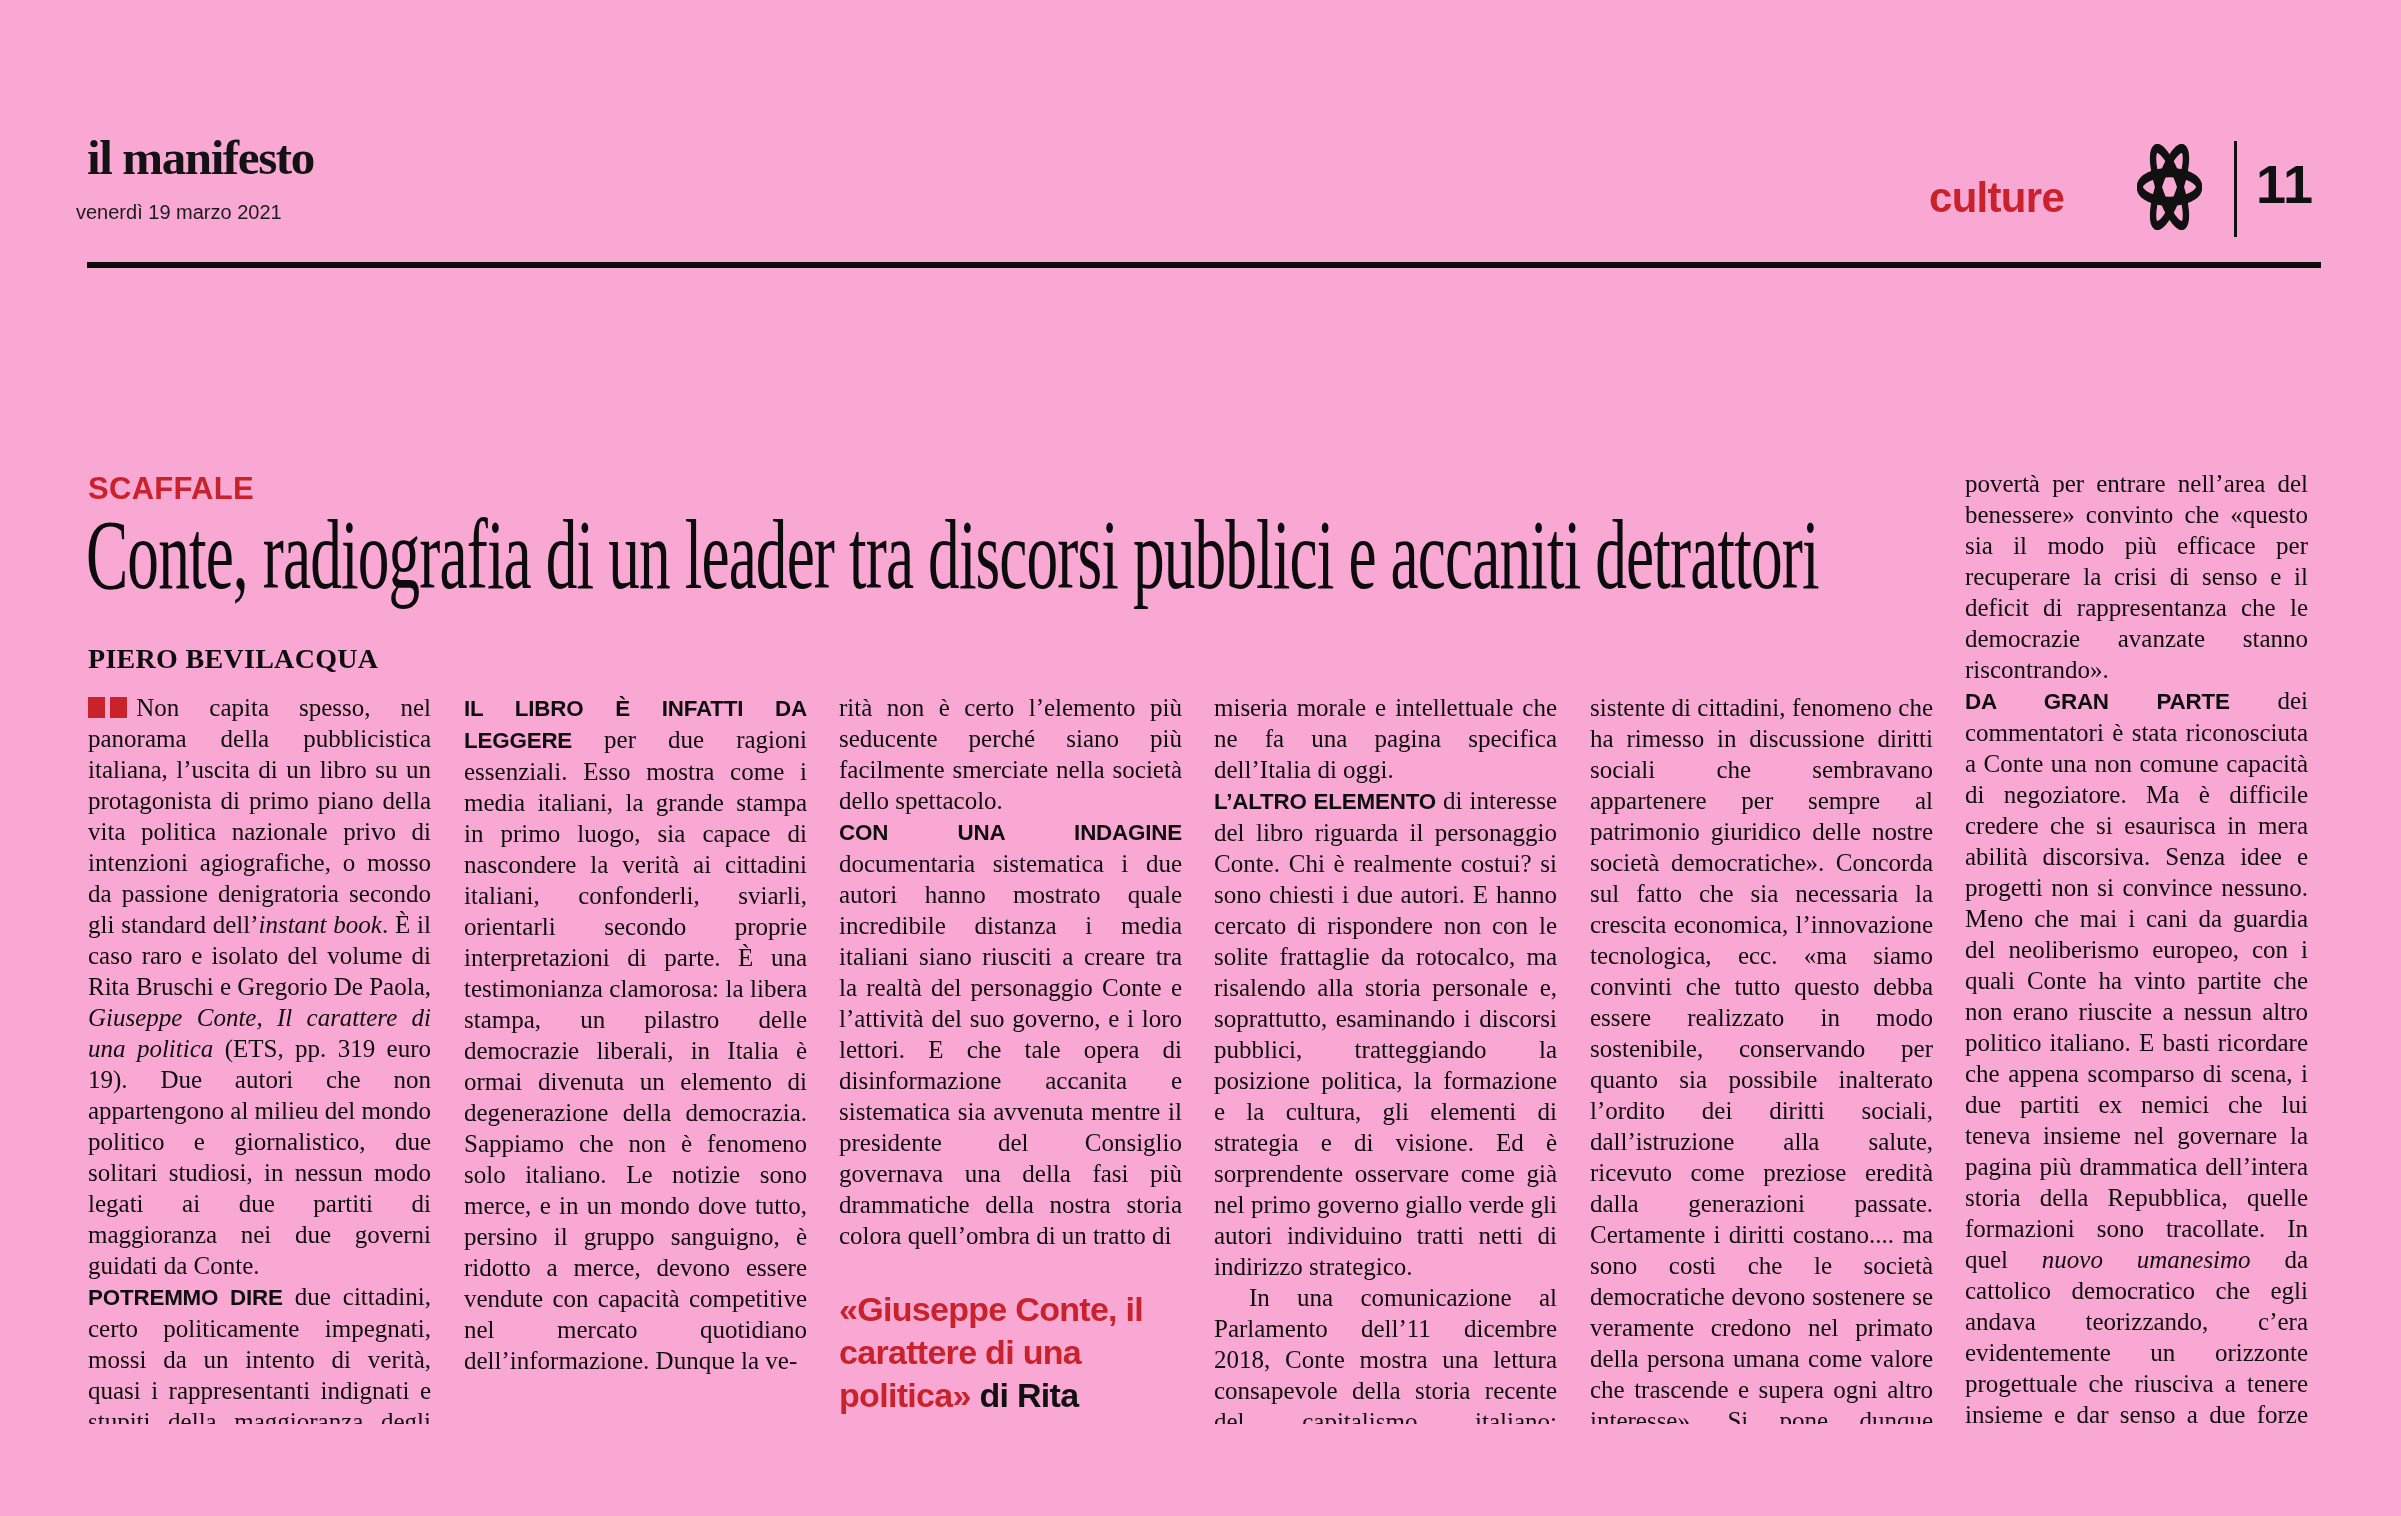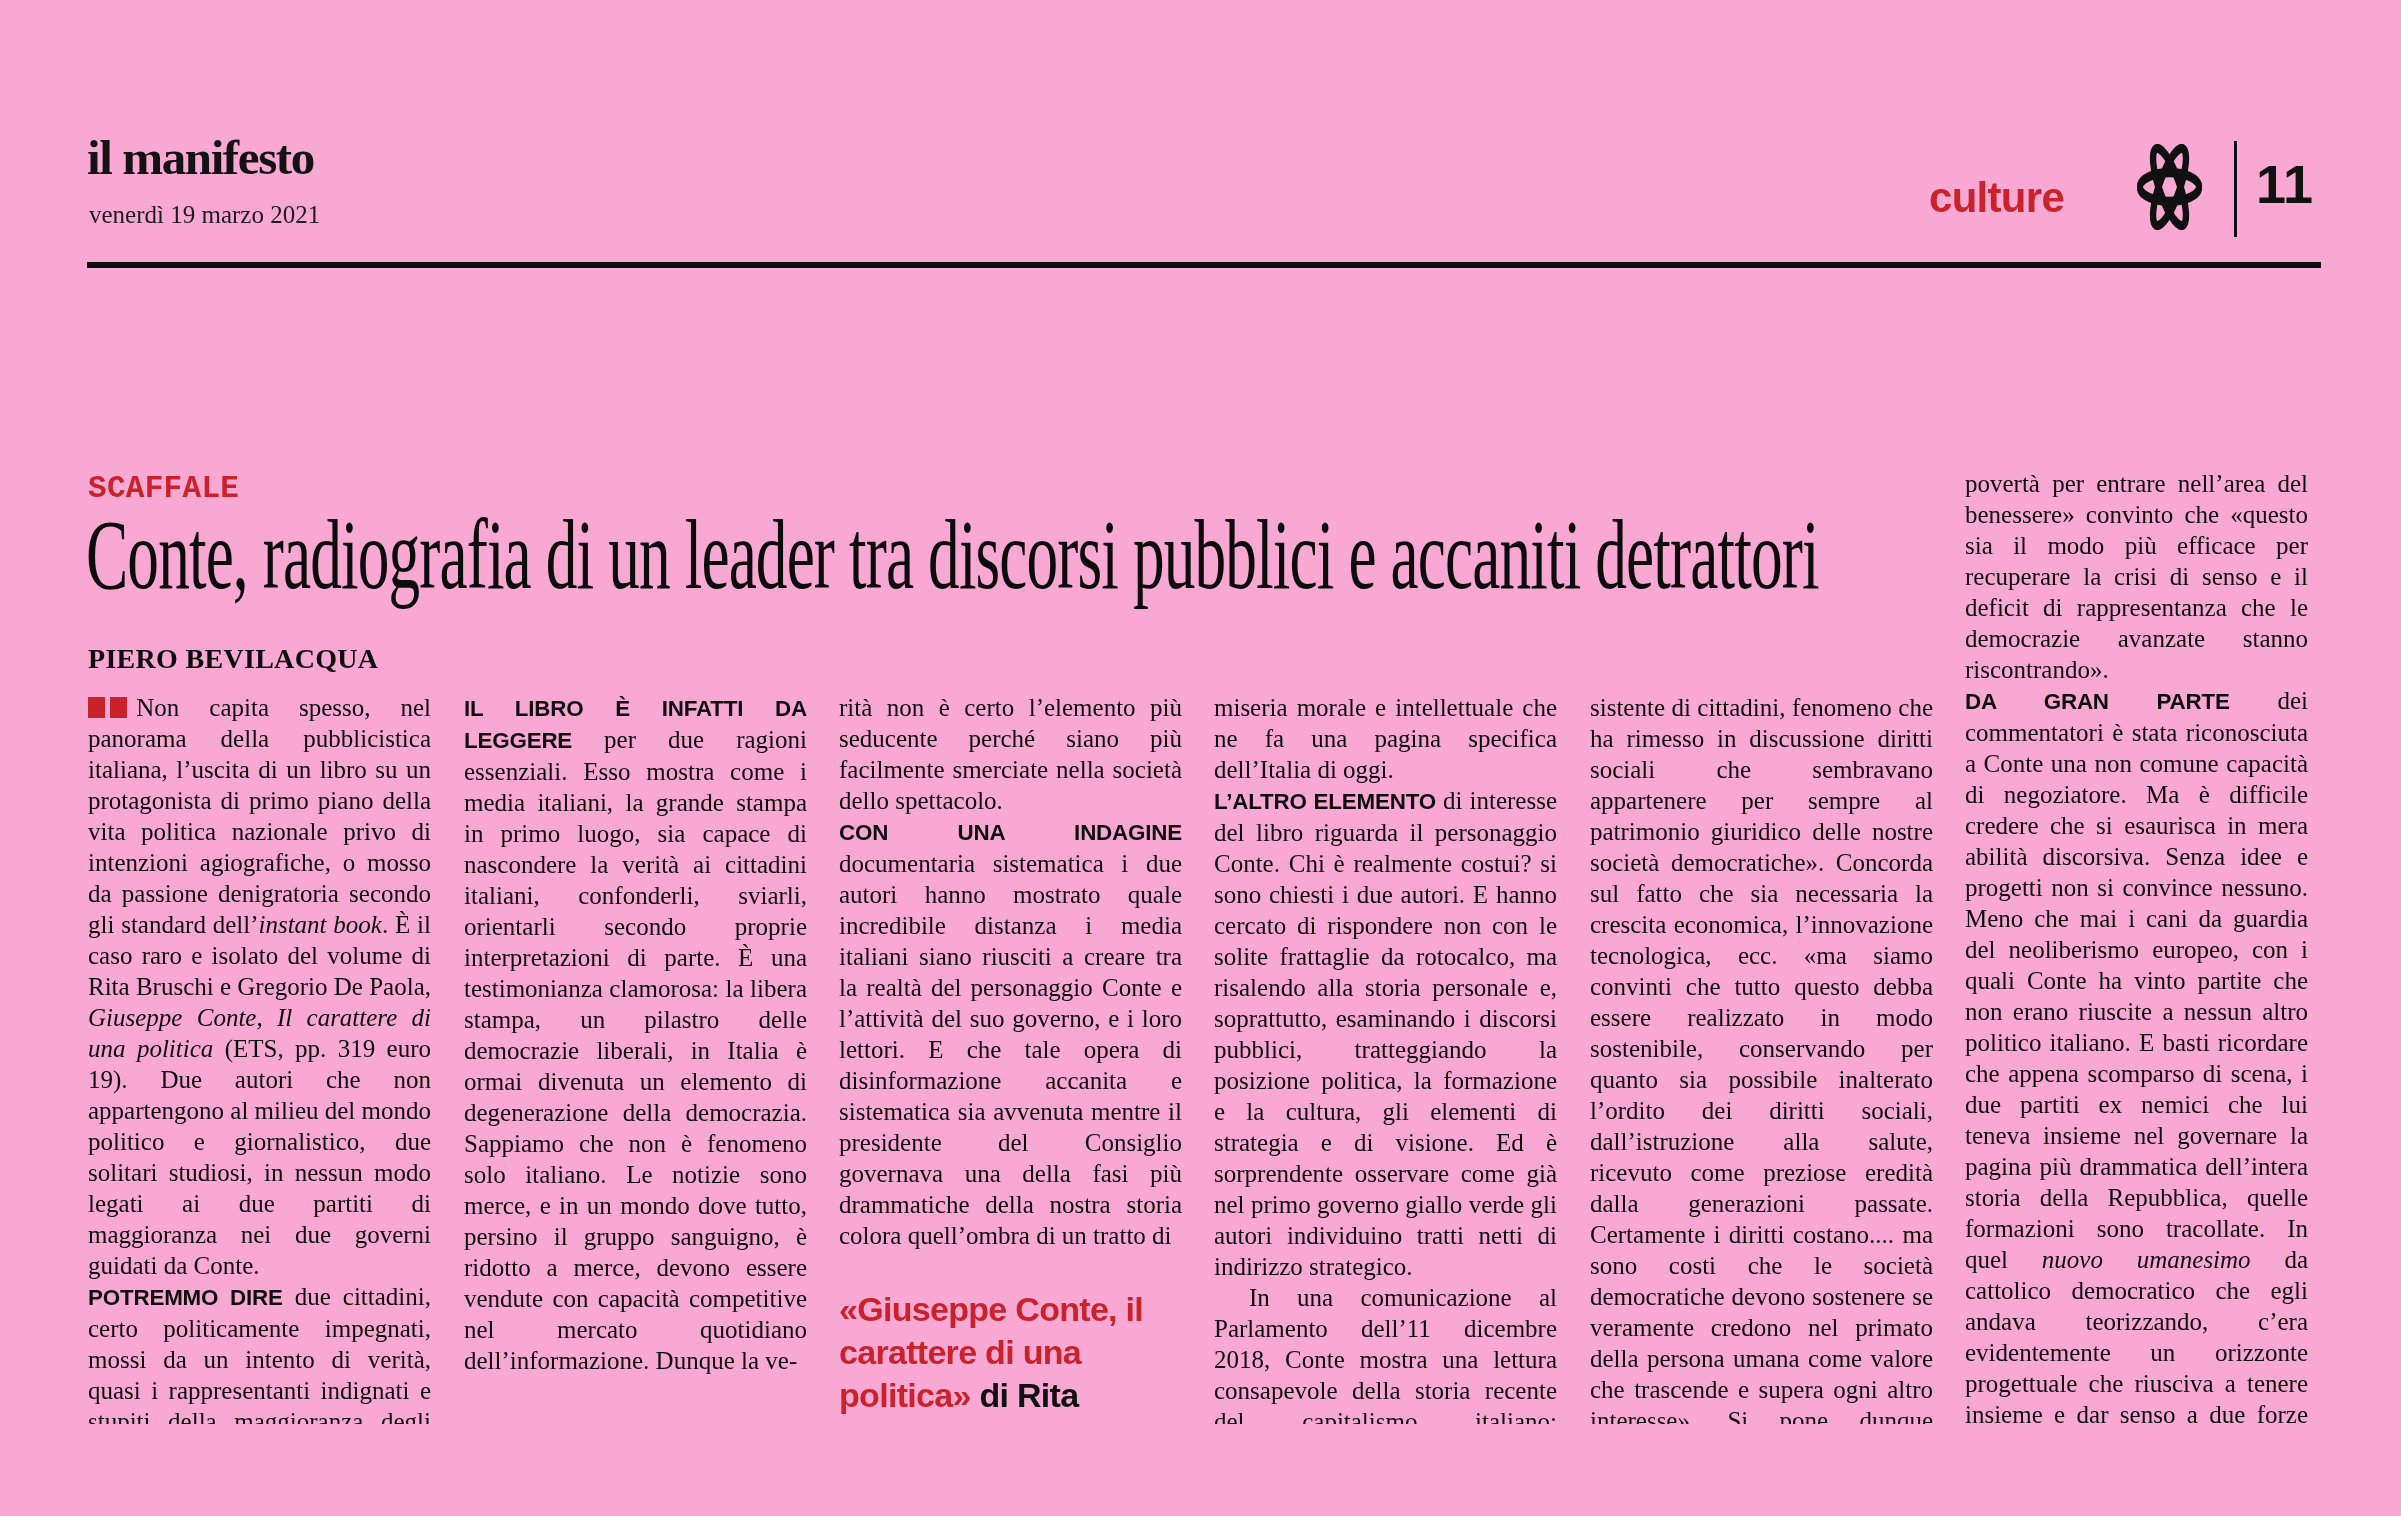--- a/index.html
+++ b/index.html
@@ -1,22 +1,22 @@
 <!DOCTYPE html>
 <html style="font-size:11px"><head>
 <meta charset="utf-8">
 <style>
   html,body{margin:0;padding:0;background:#ffffff;}
   .page{position:relative;width:2401px;height:1516px;background:#f9a8d4;overflow:hidden;
         font-family:"Liberation Serif",serif;color:#111;}
   
   .masthead{position:absolute;left:87px;top:133px;font-family:"Liberation Serif",serif;
             font-weight:700;font-size:49px;line-height:49px;letter-spacing:-1.4px;color:#131313;}
-  .date{position:absolute;left:89px;top:201px;font-family:Liberation Serif, serif;
-        font-size:25px;color:#1c1c1c;}
+  .date{position:absolute;left:76px;top:201px;font-family:Liberation Sans, sans-serif;
+        font-size:20px;color:#1c1c1c;}
   .section-label{position:absolute;left:1929px;top:166px;font-family:"Liberation Sans",sans-serif;
         font-weight:700;font-size:42px;letter-spacing:-0.7px;}
   .atom{position:absolute;left:2137px;top:144px;}
   .hdr-divider{position:absolute;left:2234px;top:141px;width:2.7px;height:96px;background:#111;}
   .page-number{position:absolute;left:2256px;top:153px;font-family:"Liberation Sans",sans-serif;
         font-weight:700;font-size:54px;color:#111;}
   .header-rule{position:absolute;left:87px;top:262px;width:2234px;height:6.1px;background:#0d0d0d;}
   
   .kicker{position:absolute;left:88px;top:471px;font-family:"Liberation Sans",sans-serif;
         font-weight:700;font-size:31px;letter-spacing:0.3px;}
@@ -55,21 +55,21 @@
     <svg width="65" height="86" viewBox="-46 -42 92 84" preserveAspectRatio="none">
       <ellipse cx="0" cy="0" rx="42" ry="14" fill="none" stroke="#111" stroke-width="9"></ellipse>
       <ellipse cx="0" cy="0" rx="42" ry="14" fill="none" stroke="#111" stroke-width="9" transform="rotate(62)"></ellipse>
       <ellipse cx="0" cy="0" rx="42" ry="14" fill="none" stroke="#111" stroke-width="9" transform="rotate(118)"></ellipse>
     </svg>
   </div>
   <div class="hdr-divider"></div>
   <div class="page-number">11</div>
   <div class="header-rule"></div>
 
-  <div class="kicker" style="color: rgb(201, 34, 42); font-family: Liberation Mono, monospace;">SCAFFALE</div>
+  <div class="kicker" style="color: rgb(201, 34, 42);">SCAFFALE</div>
   <h1 class="headline" style="margin:0;font-weight:400;">
     <span>Conte, radiografia di un leader tra discorsi pubblici e accaniti detrattori</span>
   </h1>
   <div class="byline">PIERO BEVILACQUA</div>
 
   <div class="col col-0" style="left:88px">
       <p class="para"><span class="bullets"><i style="background: rgb(201, 34, 42);"></i><i style="background: rgb(201, 34, 42);"></i></span><span>Non capita spesso, nel panorama della pubblicistica italiana, l’uscita di un libro su un protagonista di primo piano della vita politica nazionale privo di intenzioni agiografiche, o mosso da passione denigratoria secondo gli standard dell’</span><span class="it">instant book</span><span>. È il caso raro e isolato del volume di Rita Bruschi e Gregorio De Paola, </span><span class="it">Giuseppe Conte, Il carattere di una politica</span><span> (ETS, pp. 319 euro 19). Due autori che non appartengono al milieu del mondo politico e giornalistico, due solitari studiosi, in nessun modo legati ai due partiti di maggioranza nei due governi guidati da Conte.</span></p>
       <p class="para"><span class="lead">POTREMMO DIRE</span><span> due cittadini, certo politicamente impegnati, mossi da un intento di verità, quasi i rappresentanti indignati e stupiti della maggioranza degli italiani che hanno espresso</span></p>
     </div>
   <div class="col col-1" style="left:464px">

